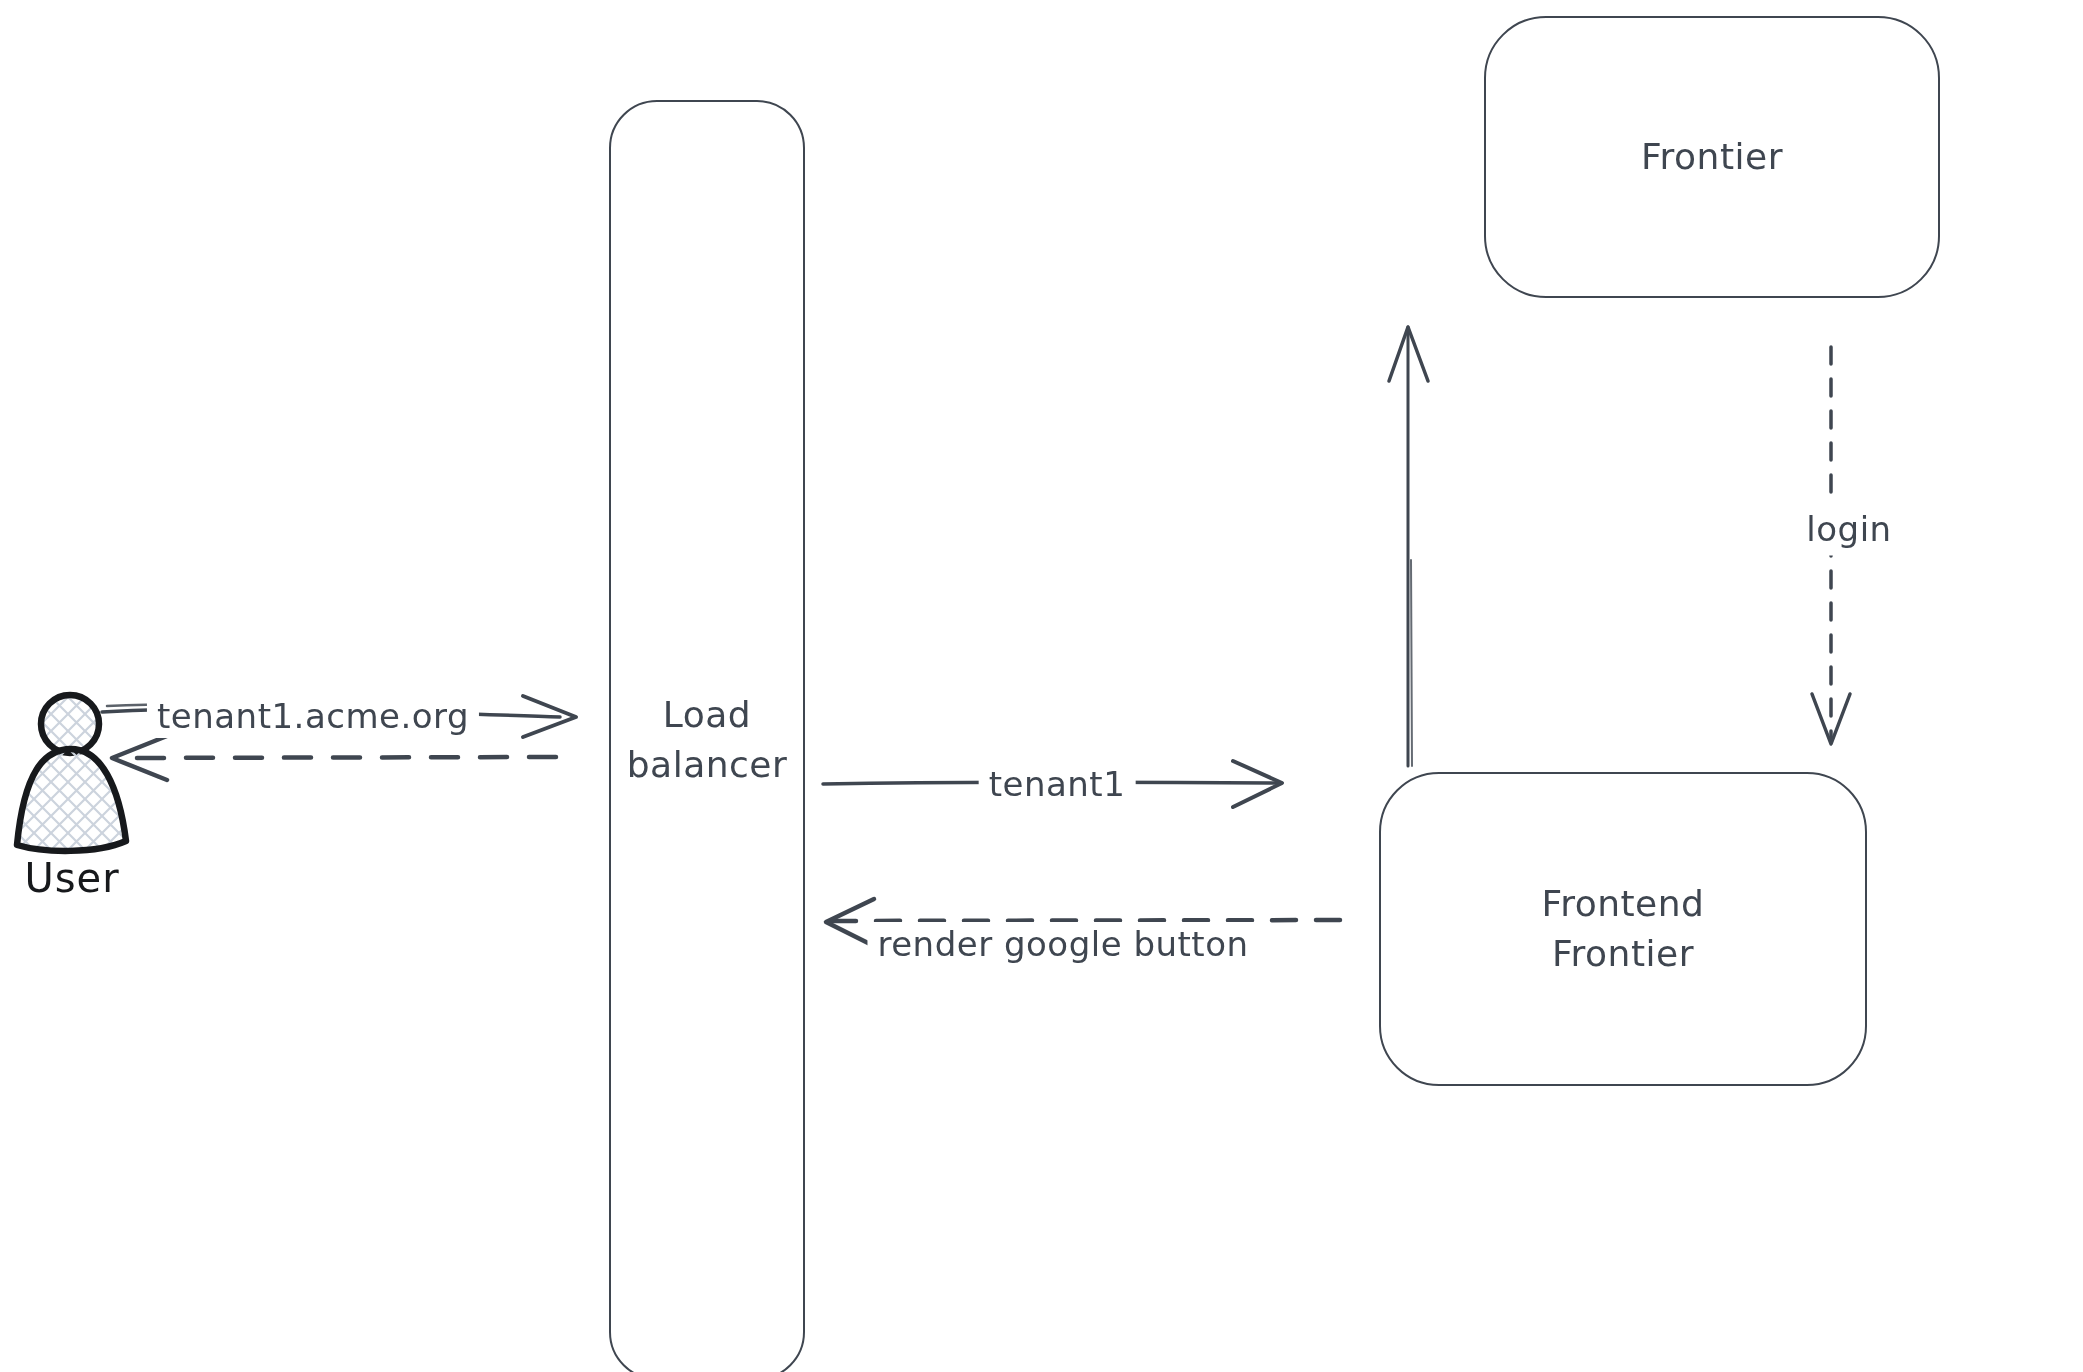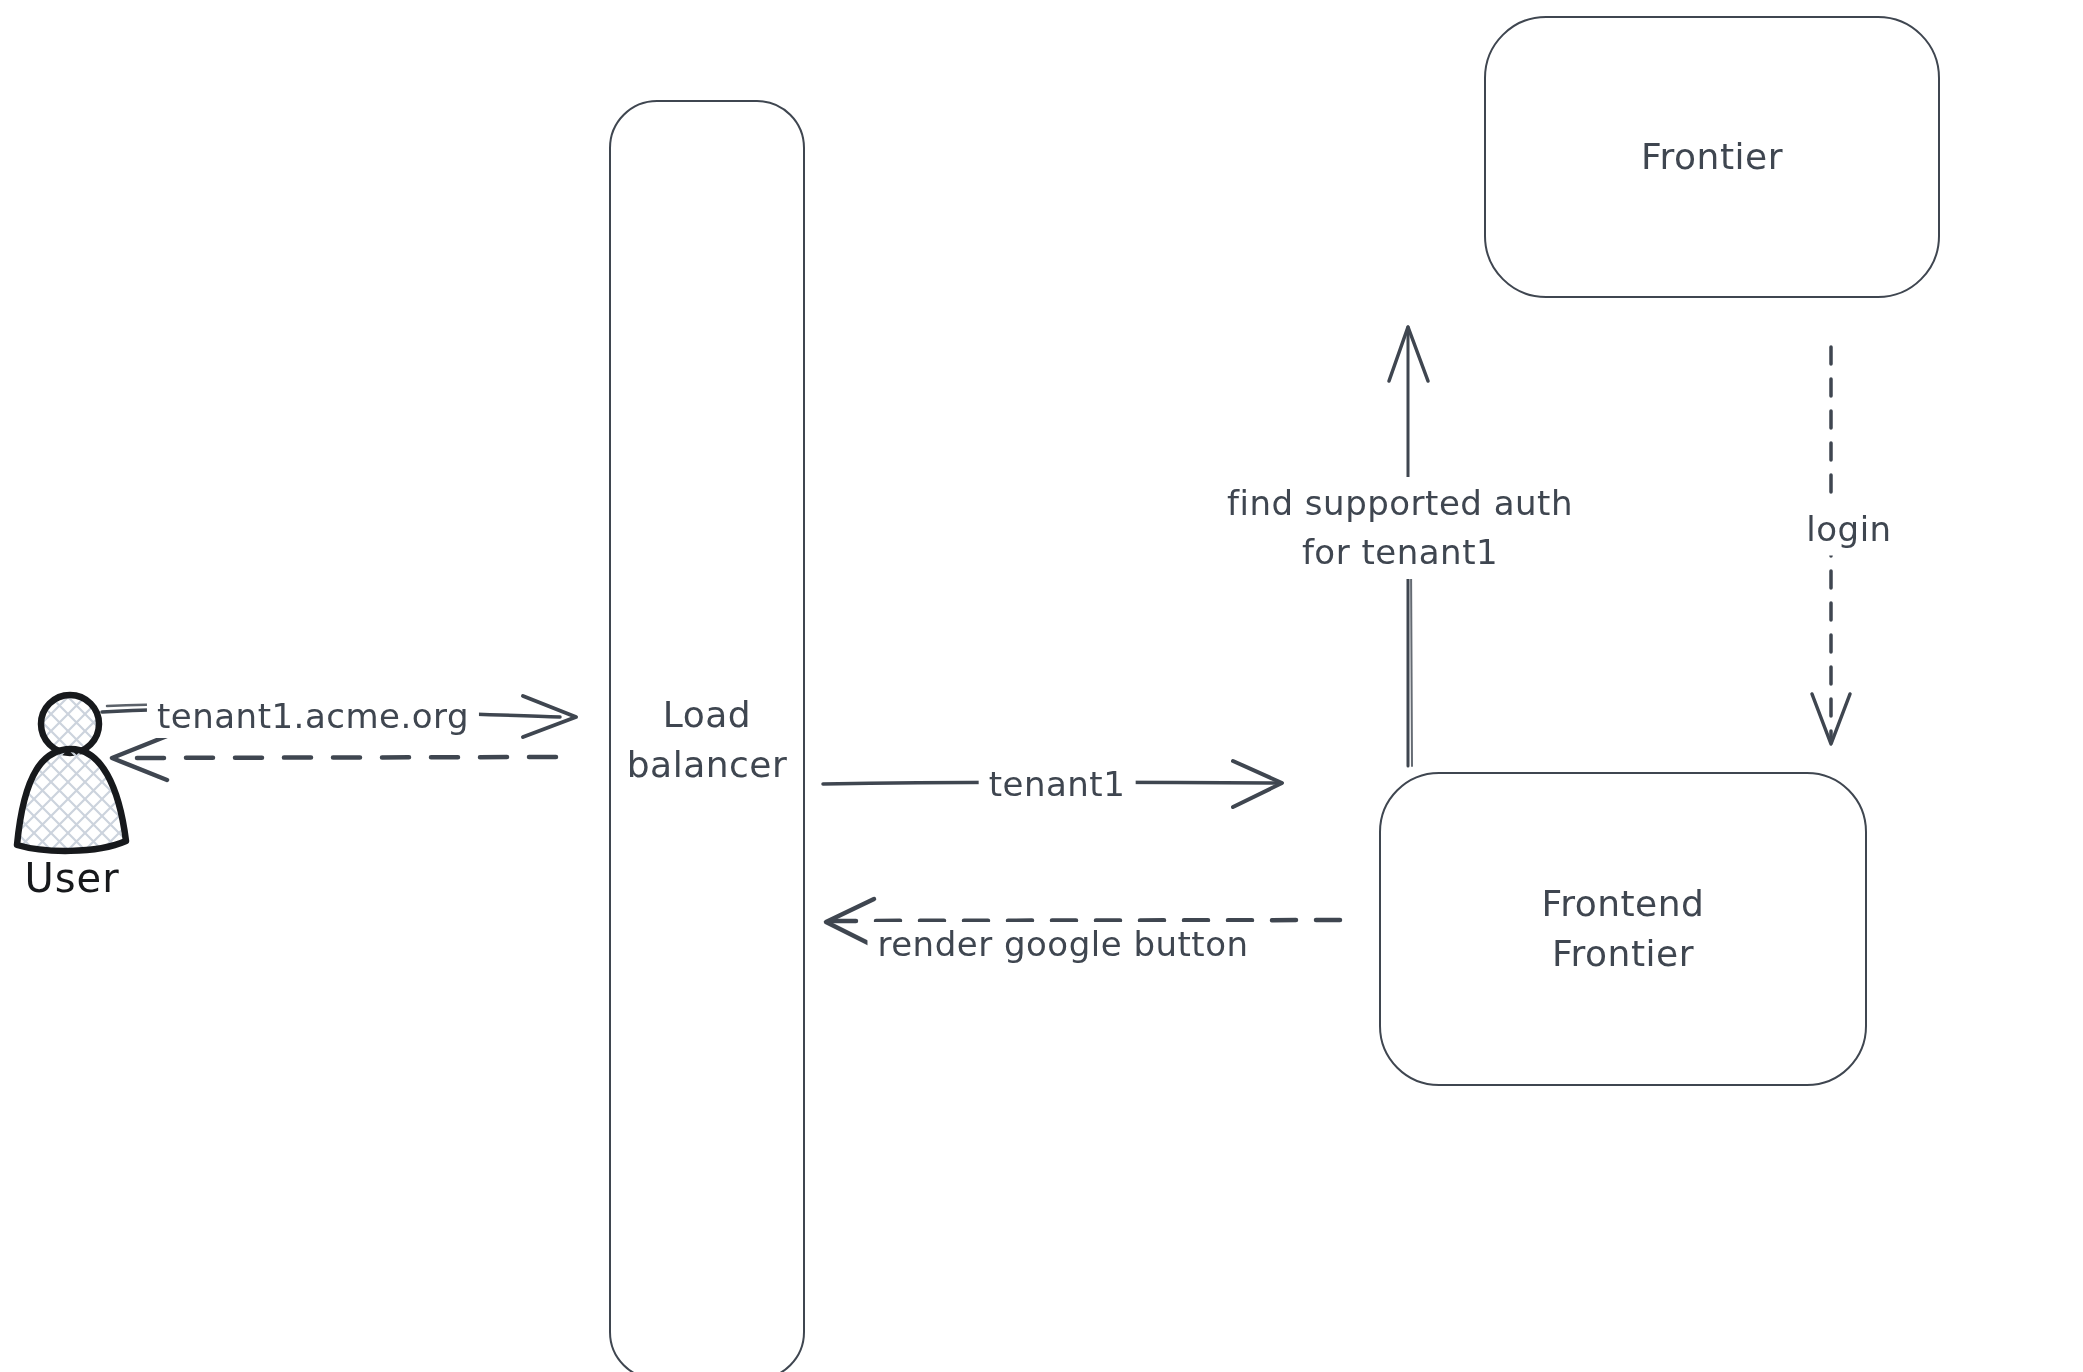--- a/index.html
+++ b/index.html
@@ -126,24 +126,20 @@
       <span>Frontier</span>
     </div>
   </div>
 
   <div class="edge-label" id="label-request">tenant1.acme.org</div>
 
   <div class="edge-label" id="label-tenant1">tenant1</div>
 
   <div class="edge-label" id="label-render">render google button</div>
 
-  <div class="edge-label two-line" id="label-find">
-    <div>find supported auth</div>
-    <div>for tenant1</div>
-  </div>
 
   <div class="edge-label two-line" id="label-return">
     <div>login</div>
   </div>
 
   <div id="user-label">User</div>
 
 </div>
 
 </body></html>

